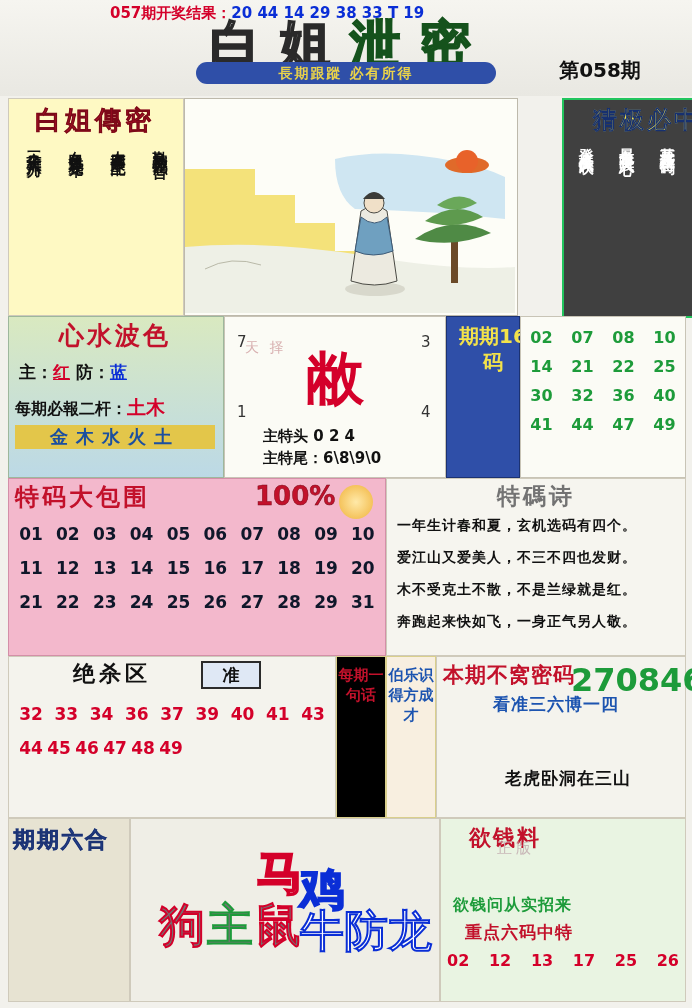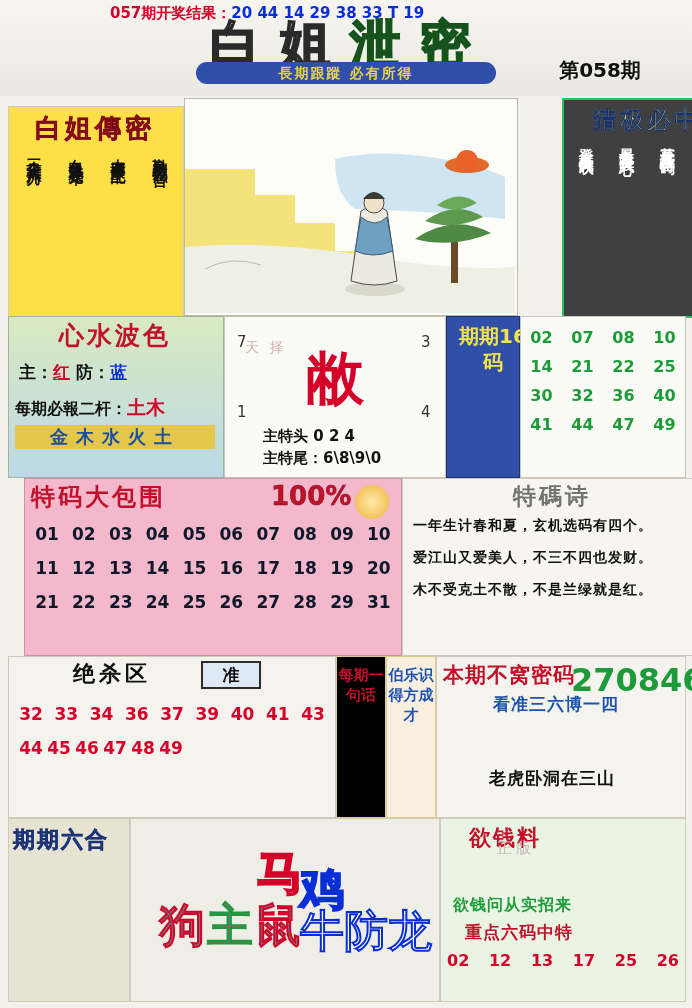--- a/index.html
+++ b/index.html
@@ -36,22 +36,22 @@
     font-size:14px;font-weight:bold;text-align:center;line-height:22px;
     letter-spacing:2px;
   }
   .hdr-issue{
     position:absolute;left:530px;top:56px;width:140px;height:28px;
     color:#111;font-size:20px;font-weight:bold;text-align:center;line-height:28px;
   }
 
   
   .r1-left{
-    position:absolute;left:8px;top:106px;width:174px;height:216px;
-    background:#fde047;border:1px solid #cfcabb;
+    position:absolute;left:8px;top:98px;width:174px;height:216px;
+    background:#fef9c3;border:1px solid #cfcabb;
   }
   .r1-left .t{
     position:absolute;left:6px;top:4px;width:160px;height:30px;
     color:#c2112b;font-size:26px;font-weight:bold;letter-spacing:4px;
     text-align:center;-webkit-text-stroke:0.5px #7a0a18;
   }
   .vcols{position:absolute;left:4px;top:40px;width:168px;height:172px;
     display:flex;flex-direction:row-reverse;justify-content:space-around;}
   .vcol{writing-mode:vertical-rl;text-orientation:upright;
     font-size:15px;line-height:18px;color:#111;letter-spacing:2px;font-weight:bold;}
@@ -101,21 +101,21 @@
   .r2-c{position:absolute;left:438px;top:0;width:72px;height:160px;
     background:#2f4fa8;border:1px solid #1b3272;}
   .r2-c .v{position:absolute;left:0;top:6px;width:72px;
     color:#f3e24a;font-size:20px;font-weight:bold;text-align:center;line-height:26px;margin-left:10px;}
   .r2-d{position:absolute;left:512px;top:0;width:164px;height:160px;background:#fbfbf5;border:1px solid #c8c4b6;}
   .r2-d .grid{position:absolute;left:0;top:6px;width:164px;}
   .r2-d .gr{display:flex;justify-content:space-around;height:29px;line-height:29px;}
   .r2-d .gr span{width:36px;text-align:center;font-size:16px;font-weight:bold;color:#1d9b3a;}
 
   
-  .r3{position:absolute;left:24px;top:478px;width:584px;height:176px;}
+  .r3{position:absolute;left:8px;top:478px;width:584px;height:176px;}
   .r3-l{position:absolute;left:0;top:0;width:376px;height:176px;
     background:#f3b8cc;border:1px solid #d38fa8;}
   .r3-l .t{position:absolute;left:6px;top:2px;width:300px;height:28px;
     color:#c2112b;font-size:24px;font-weight:bold;letter-spacing:3px;}
   .r3-l .pct{position:absolute;left:246px;top:2px;color:#c2112b;font-size:26px;font-weight:bold;
     -webkit-text-stroke:0.5px #7a0a18;}
   .r3-l .sun{position:absolute;left:330px;top:6px;width:34px;height:34px;border-radius:50%;
     background:radial-gradient(#ffe9a8,#f0b23a);}
   .numrow{display:flex;justify-content:space-between;padding:0 8px;height:34px;line-height:34px;}
   .numrow span{font-size:17px;font-weight:bold;color:#0f172a;width:28px;text-align:center;}
@@ -140,21 +140,21 @@
     font-size:15px;font-weight:bold;line-height:20px;}
   .r4-c{position:absolute;left:378px;top:0;width:48px;height:160px;background:#f8efe0;border:1px solid #d9cf8c;}
   .r4-c .v{position:absolute;left:0;top:8px;width:48px;text-align:center;color:#1c54b0;
     font-size:15px;font-weight:bold;line-height:20px;}
   .r4-d{position:absolute;left:428px;top:0;width:248px;height:160px;background:#f4f3ed;border:1px solid #cfcabb;}
   .r4-d .t1{position:absolute;left:6px;top:4px;font-size:21px;font-weight:bold;color:#c2112b;letter-spacing:1px;}
   .r4-d .code{position:absolute;left:134px;top:4px;font-size:32px;font-weight:bold;color:#1d9b3a;}
   .r4-d .t2{position:absolute;left:56px;top:36px;font-size:17px;font-weight:bold;color:#1c54b0;letter-spacing:1px;}
   .r4-d .t3{position:absolute;left:6px;top:66px;font-size:28px;font-weight:bold;color:#d4002a;letter-spacing:1px;}
   .r4-d .t3 .bl{color:#0a2ed6;}
-  .r4-d .t4{position:absolute;left:52px;top:110px;font-size:17px;font-weight:bold;color:#111;letter-spacing:1px;}
+  .r4-d .t4{position:absolute;left:68px;top:110px;font-size:17px;font-weight:bold;color:#111;letter-spacing:1px;}
 
   
   .r5{position:absolute;left:8px;top:818px;width:676px;height:182px;}
   .r5-a{position:absolute;left:0;top:0;width:120px;height:182px;background:#e7e3d2;border:1px solid #cfcabb;}
   .r5-a .v{position:absolute;left:4px;top:6px;width:112px;color:#2f4fa8;font-size:22px;font-weight:bold;
     line-height:30px;letter-spacing:2px;-webkit-text-stroke:0.5px #1b3272;}
   .r5-b{position:absolute;left:122px;top:0;width:308px;height:182px;background:#efeee6;border:1px solid #cfcabb;}
   .r5-b .w1{position:absolute;left:126px;top:24px;font-size:46px;font-weight:bold;color:#fff;
     -webkit-text-stroke:2px #d4002a;}
   .r5-b .w2{position:absolute;left:28px;top:76px;font-size:46px;font-weight:normal;color:#737373;
@@ -336,20 +336,21 @@
           <span>31</span>
         </div>
       </div>
     </div>
 
     <div class="r3-r">
       <div class="t">特碼诗</div>
       <div class="ln" style="top:38px">一年生计春和夏，玄机选码有四个。</div>
       <div class="ln" style="top:70px">爱江山又爱美人，不三不四也发财。</div>
       <div class="ln" style="top:102px">木不受克土不散，不是兰绿就是红。</div>
+      <div class="ln" style="top:134px">奔跑起来快如飞，一身正气另人敬。</div>
     </div>
   </div>
 
   <div class="r4">
     <div class="r4-a">
       <div class="t">绝杀区</div>
       <div class="box">准</div>
       <div class="rows">
         <div class="numrow">
           <span>32</span>

